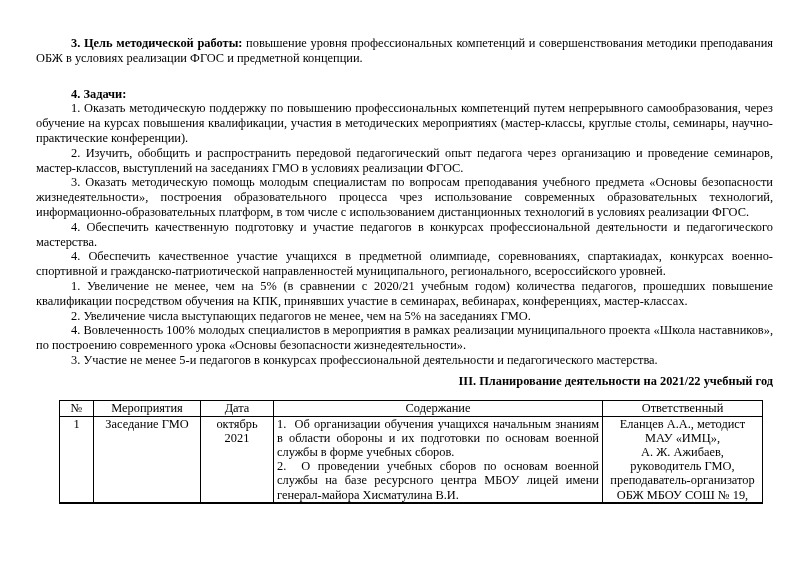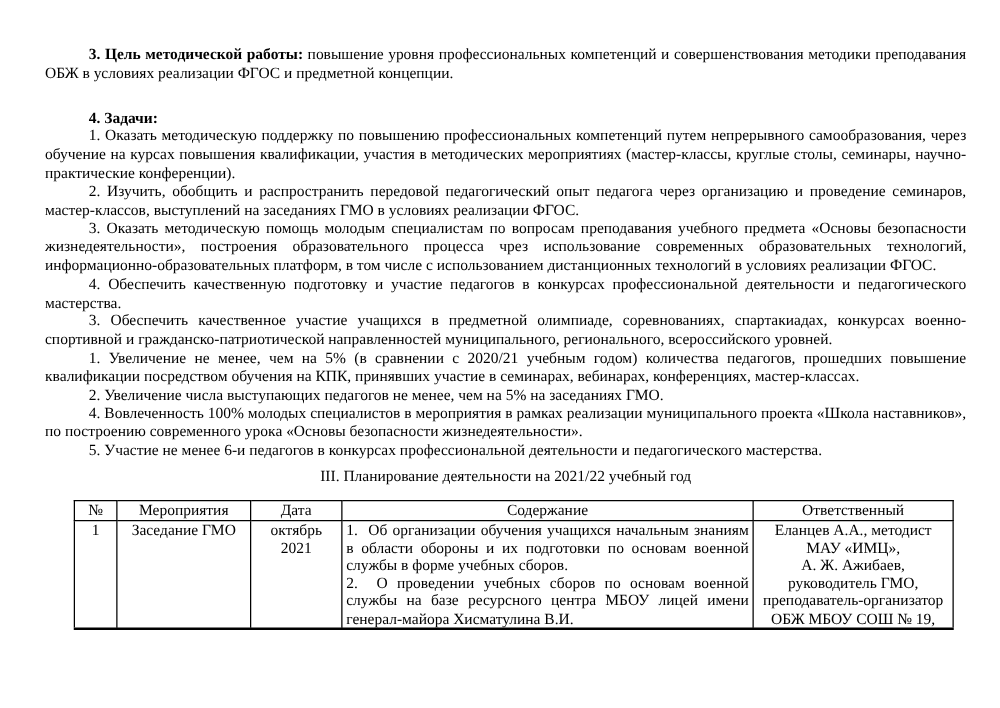--- a/index.html
+++ b/index.html
@@ -23,23 +23,23 @@
   .para {
     margin: 0;
     text-align: justify;
     text-indent: 35px;
   }
   .bold { font-weight: bold; }
   .h-tasks   { margin-top: 21px; }
   .h-results { margin-top: 9px; }
   .h-plan {
     margin-top: 6px;
-    text-align: center;
+    text-align: right;
     text-indent: 0;
-    font-weight: normal;
+    font-weight: bold;
   }
   table.plan {
     margin-top: 11px;
     margin-left: 23px;
     width: 703px;
     table-layout: fixed;
     border-collapse: collapse;
     border: 1px solid #000;
     border-bottom: 2px solid #000;
   }
@@ -67,29 +67,29 @@
 
   <p class="para"><b>3. Цель методической работы:</b><span> повышение уровня профессиональных компетенций и совершенствования методики преподавания ОБЖ в условиях реализации ФГОС и предметной концепции.</span></p>
 
   <p class="para bold h-tasks">4. Задачи:</p>
 
   <div>
       <div class="para">1. Оказать методическую поддержку по повышению профессиональных компетенций путем непрерывного самообразования, через обучение на курсах повышения квалификации, участия в методических мероприятиях (мастер-классы, круглые столы, семинары, научно-практические конференции).</div>
       <div class="para">2. Изучить, обобщить и распространить передовой педагогический опыт педагога через организацию и проведение семинаров, мастер-классов, выступлений на заседаниях ГМО в условиях реализации ФГОС.</div>
       <div class="para">3. Оказать методическую помощь молодым специалистам по вопросам преподавания учебного предмета «Основы безопасности жизнедеятельности», построения образовательного процесса чрез использование современных образовательных технологий, информационно-образовательных платформ, в том числе с использованием дистанционных технологий в условиях реализации ФГОС.</div>
       <div class="para">4. Обеспечить качественную подготовку и участие педагогов в конкурсах профессиональной деятельности и педагогического мастерства.</div>
-      <div class="para">3. Обеспечить качественное участие учащихся в предметной олимпиаде, соревнованиях, спартакиадах, конкурсах военно-спортивной и гражданско-патриотической направленностей муниципального, регионального, всероссийского уровней.</div>
+      <div class="para">4. Обеспечить качественное участие учащихся в предметной олимпиаде, соревнованиях, спартакиадах, конкурсах военно-спортивной и гражданско-патриотической направленностей муниципального, регионального, всероссийского уровней.</div>
     </div>
 
 
   <div>
       <div class="para">1. Увеличение не менее, чем на 5% (в сравнении с 2020/21 учебным годом) количества педагогов, прошедших повышение квалификации посредством обучения на КПК, принявших участие в семинарах, вебинарах, конференциях, мастер-классах.</div>
       <div class="para">2. Увеличение числа выступающих педагогов не менее, чем на 5% на заседаниях ГМО.</div>
       <div class="para">4. Вовлеченность 100% молодых специалистов в мероприятия в рамках реализации муниципального проекта «Школа наставников», по построению современного урока «Основы безопасности жизнедеятельности».</div>
-      <div class="para">5. Участие не менее 6-и педагогов в конкурсах профессиональной деятельности и педагогического мастерства.</div>
+      <div class="para">3. Участие не менее 5-и педагогов в конкурсах профессиональной деятельности и педагогического мастерства.</div>
     </div>
 
   <p class="para h-plan">III. Планирование деятельности на 2021/22 учебный год</p>
 
   <table class="plan">
     <colgroup>
       <col class="col-num">
       <col class="col-event">
       <col class="col-date">
       <col class="col-cont">

